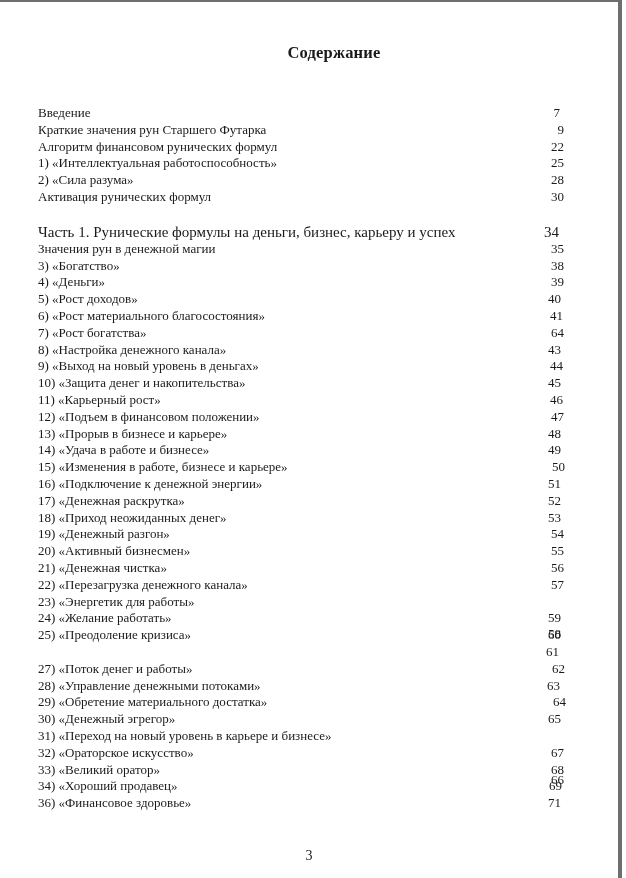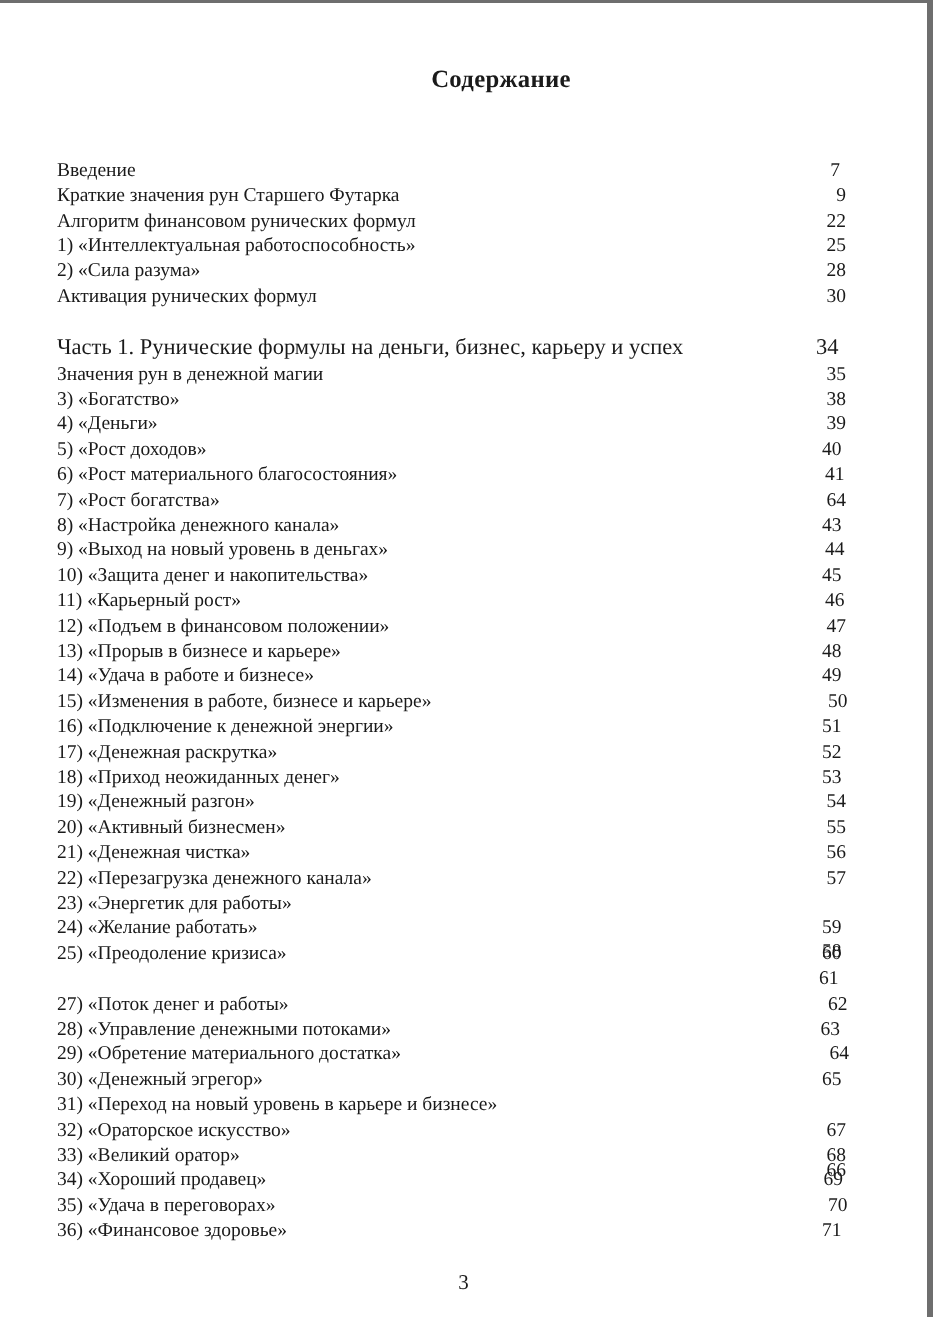--- a/index.html
+++ b/index.html
@@ -232,23 +232,19 @@
       </div>
       <div class="toc-row">
         <span class="label">33) «Великий оратор»</span>
         <span class="page-num" style="left: 486px;">68</span>
       </div>
       <div class="toc-row">
         <span class="label">34) «Хороший продавец»</span>
         <span class="page-num" style="left: 484px;">69</span>
       </div>
       <div class="toc-row">
-        <span class="label">35) «Удача в переговорах»</span>
-        <span class="page-num" style="left: 487px;">70</span>
-      </div>
-      <div class="toc-row">
         <span class="label">36) «Финансовое здоровье»</span>
         <span class="page-num" style="left: 483px; text-align: right;">71</span>
       </div>
     </div>
 
   <div class="footer-page">3</div>
 </div>
 
 </body></html>

